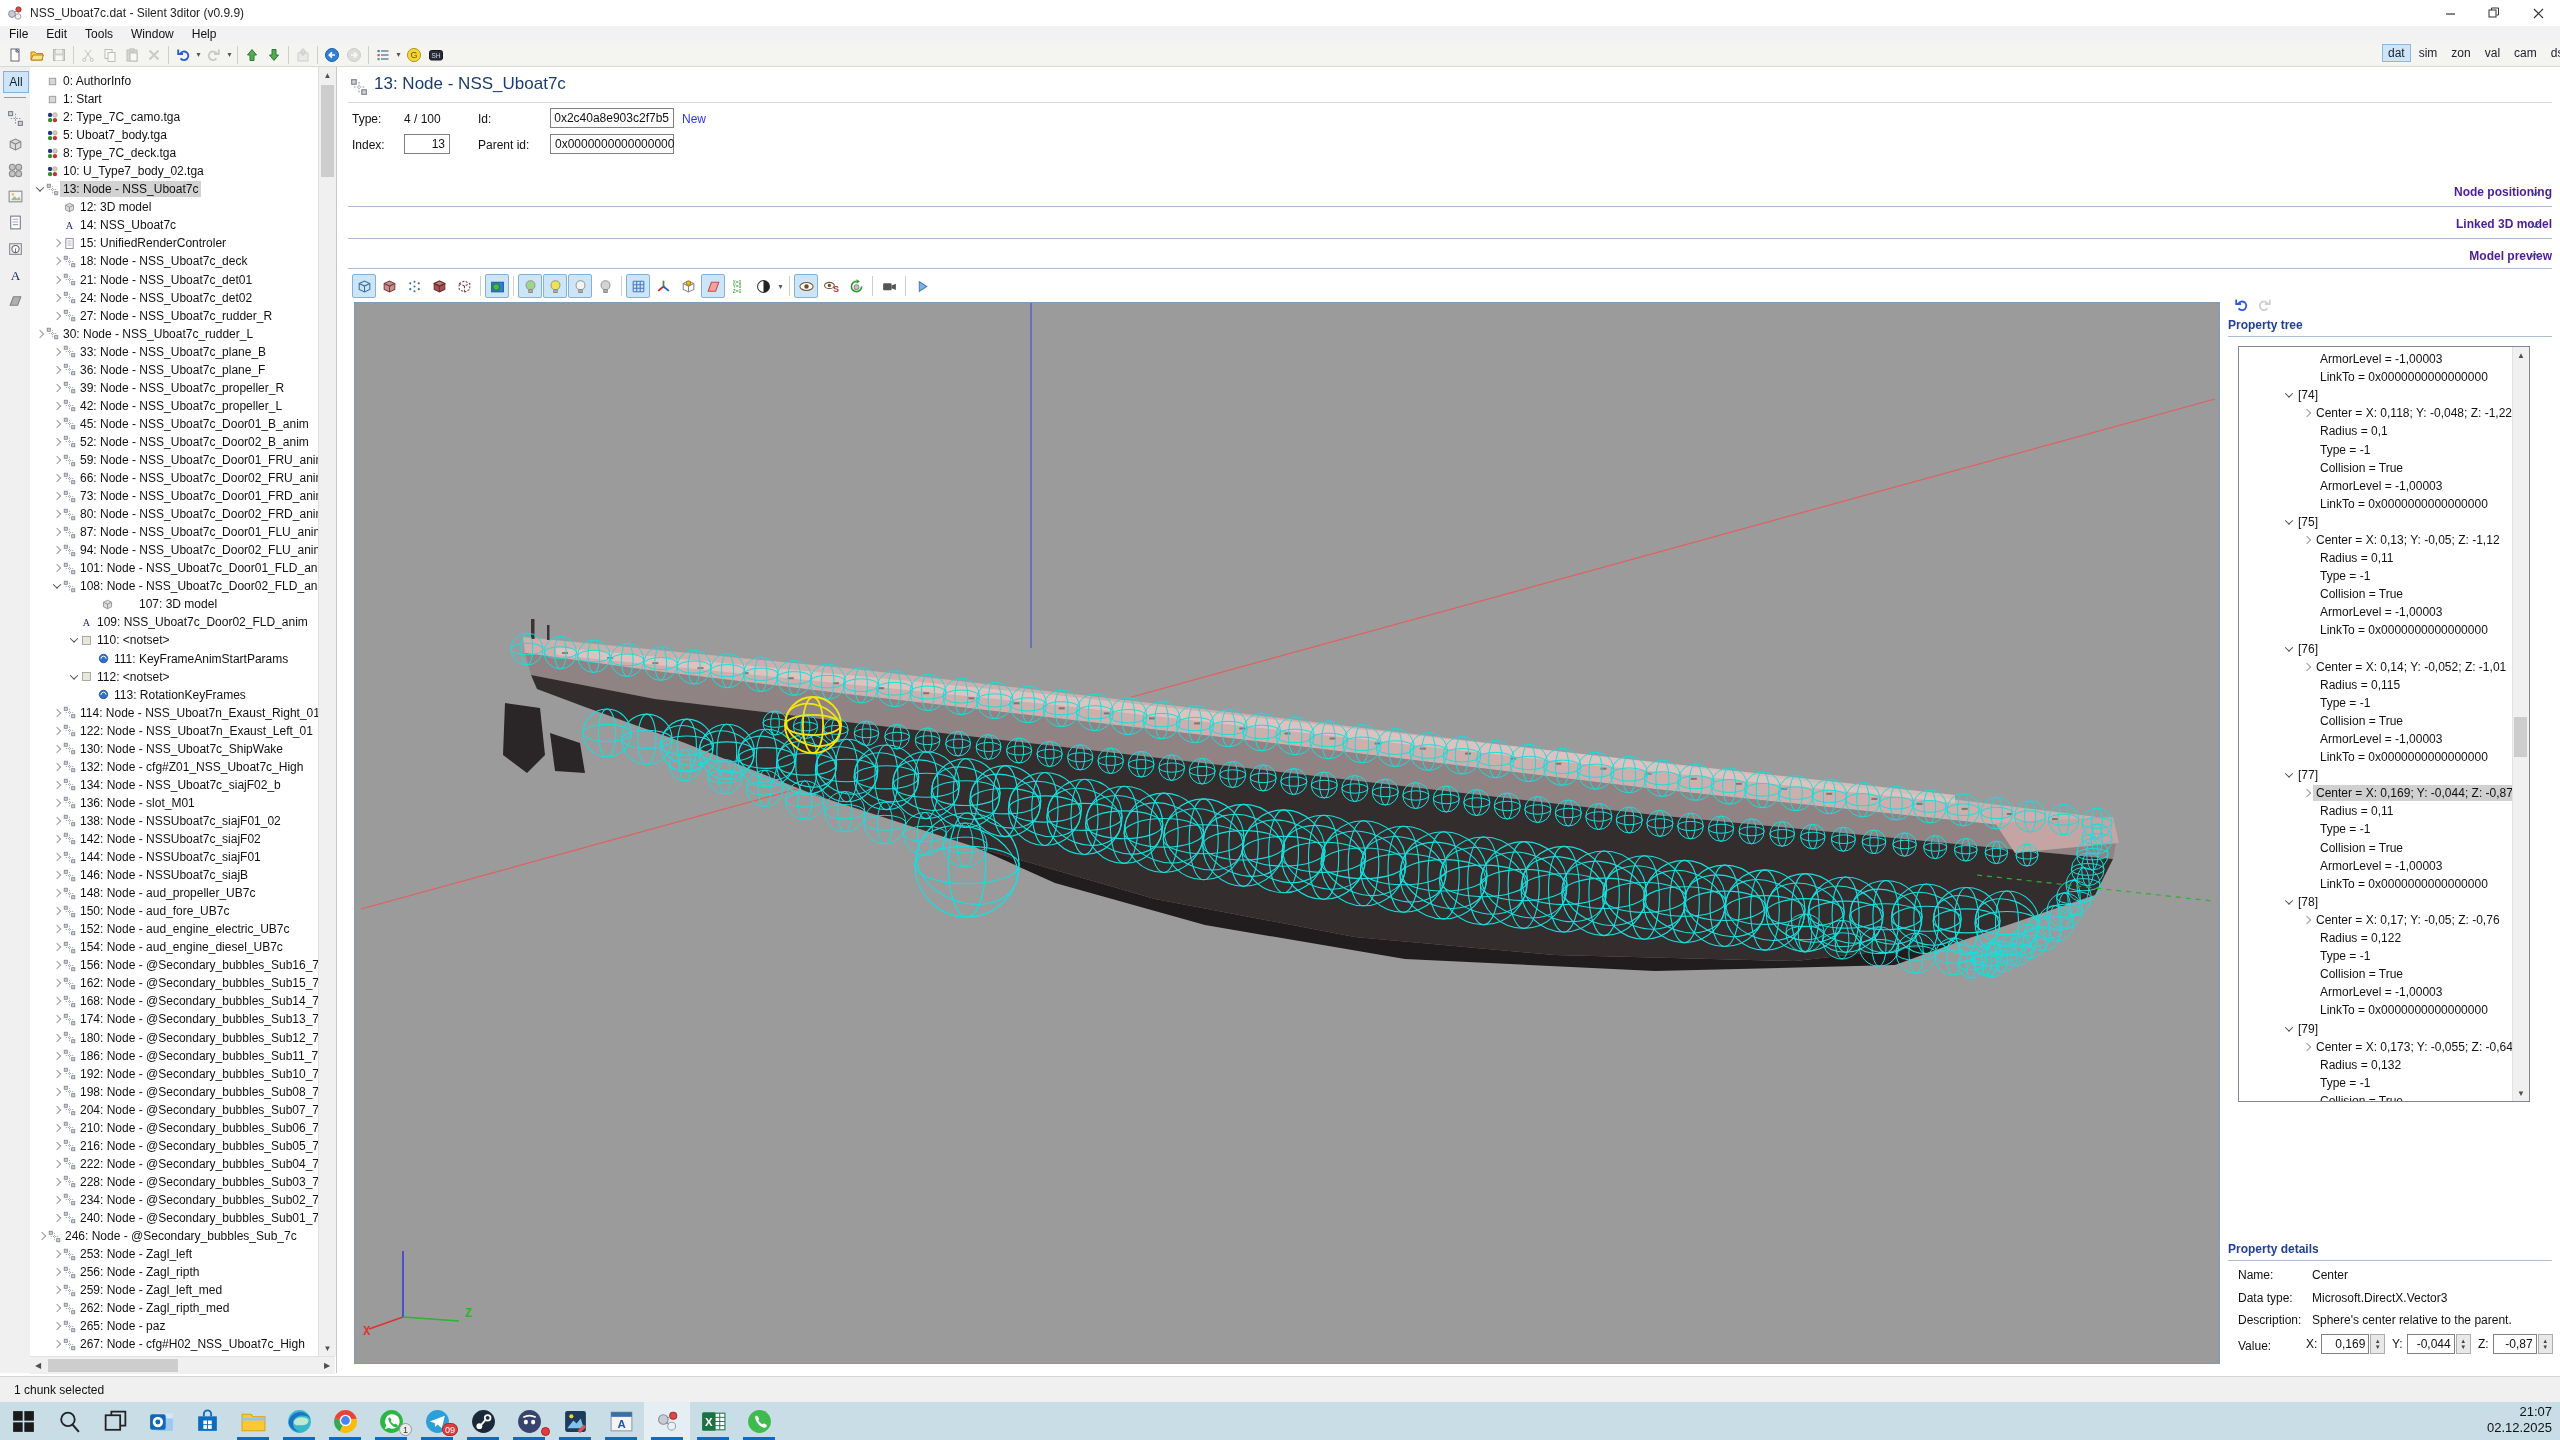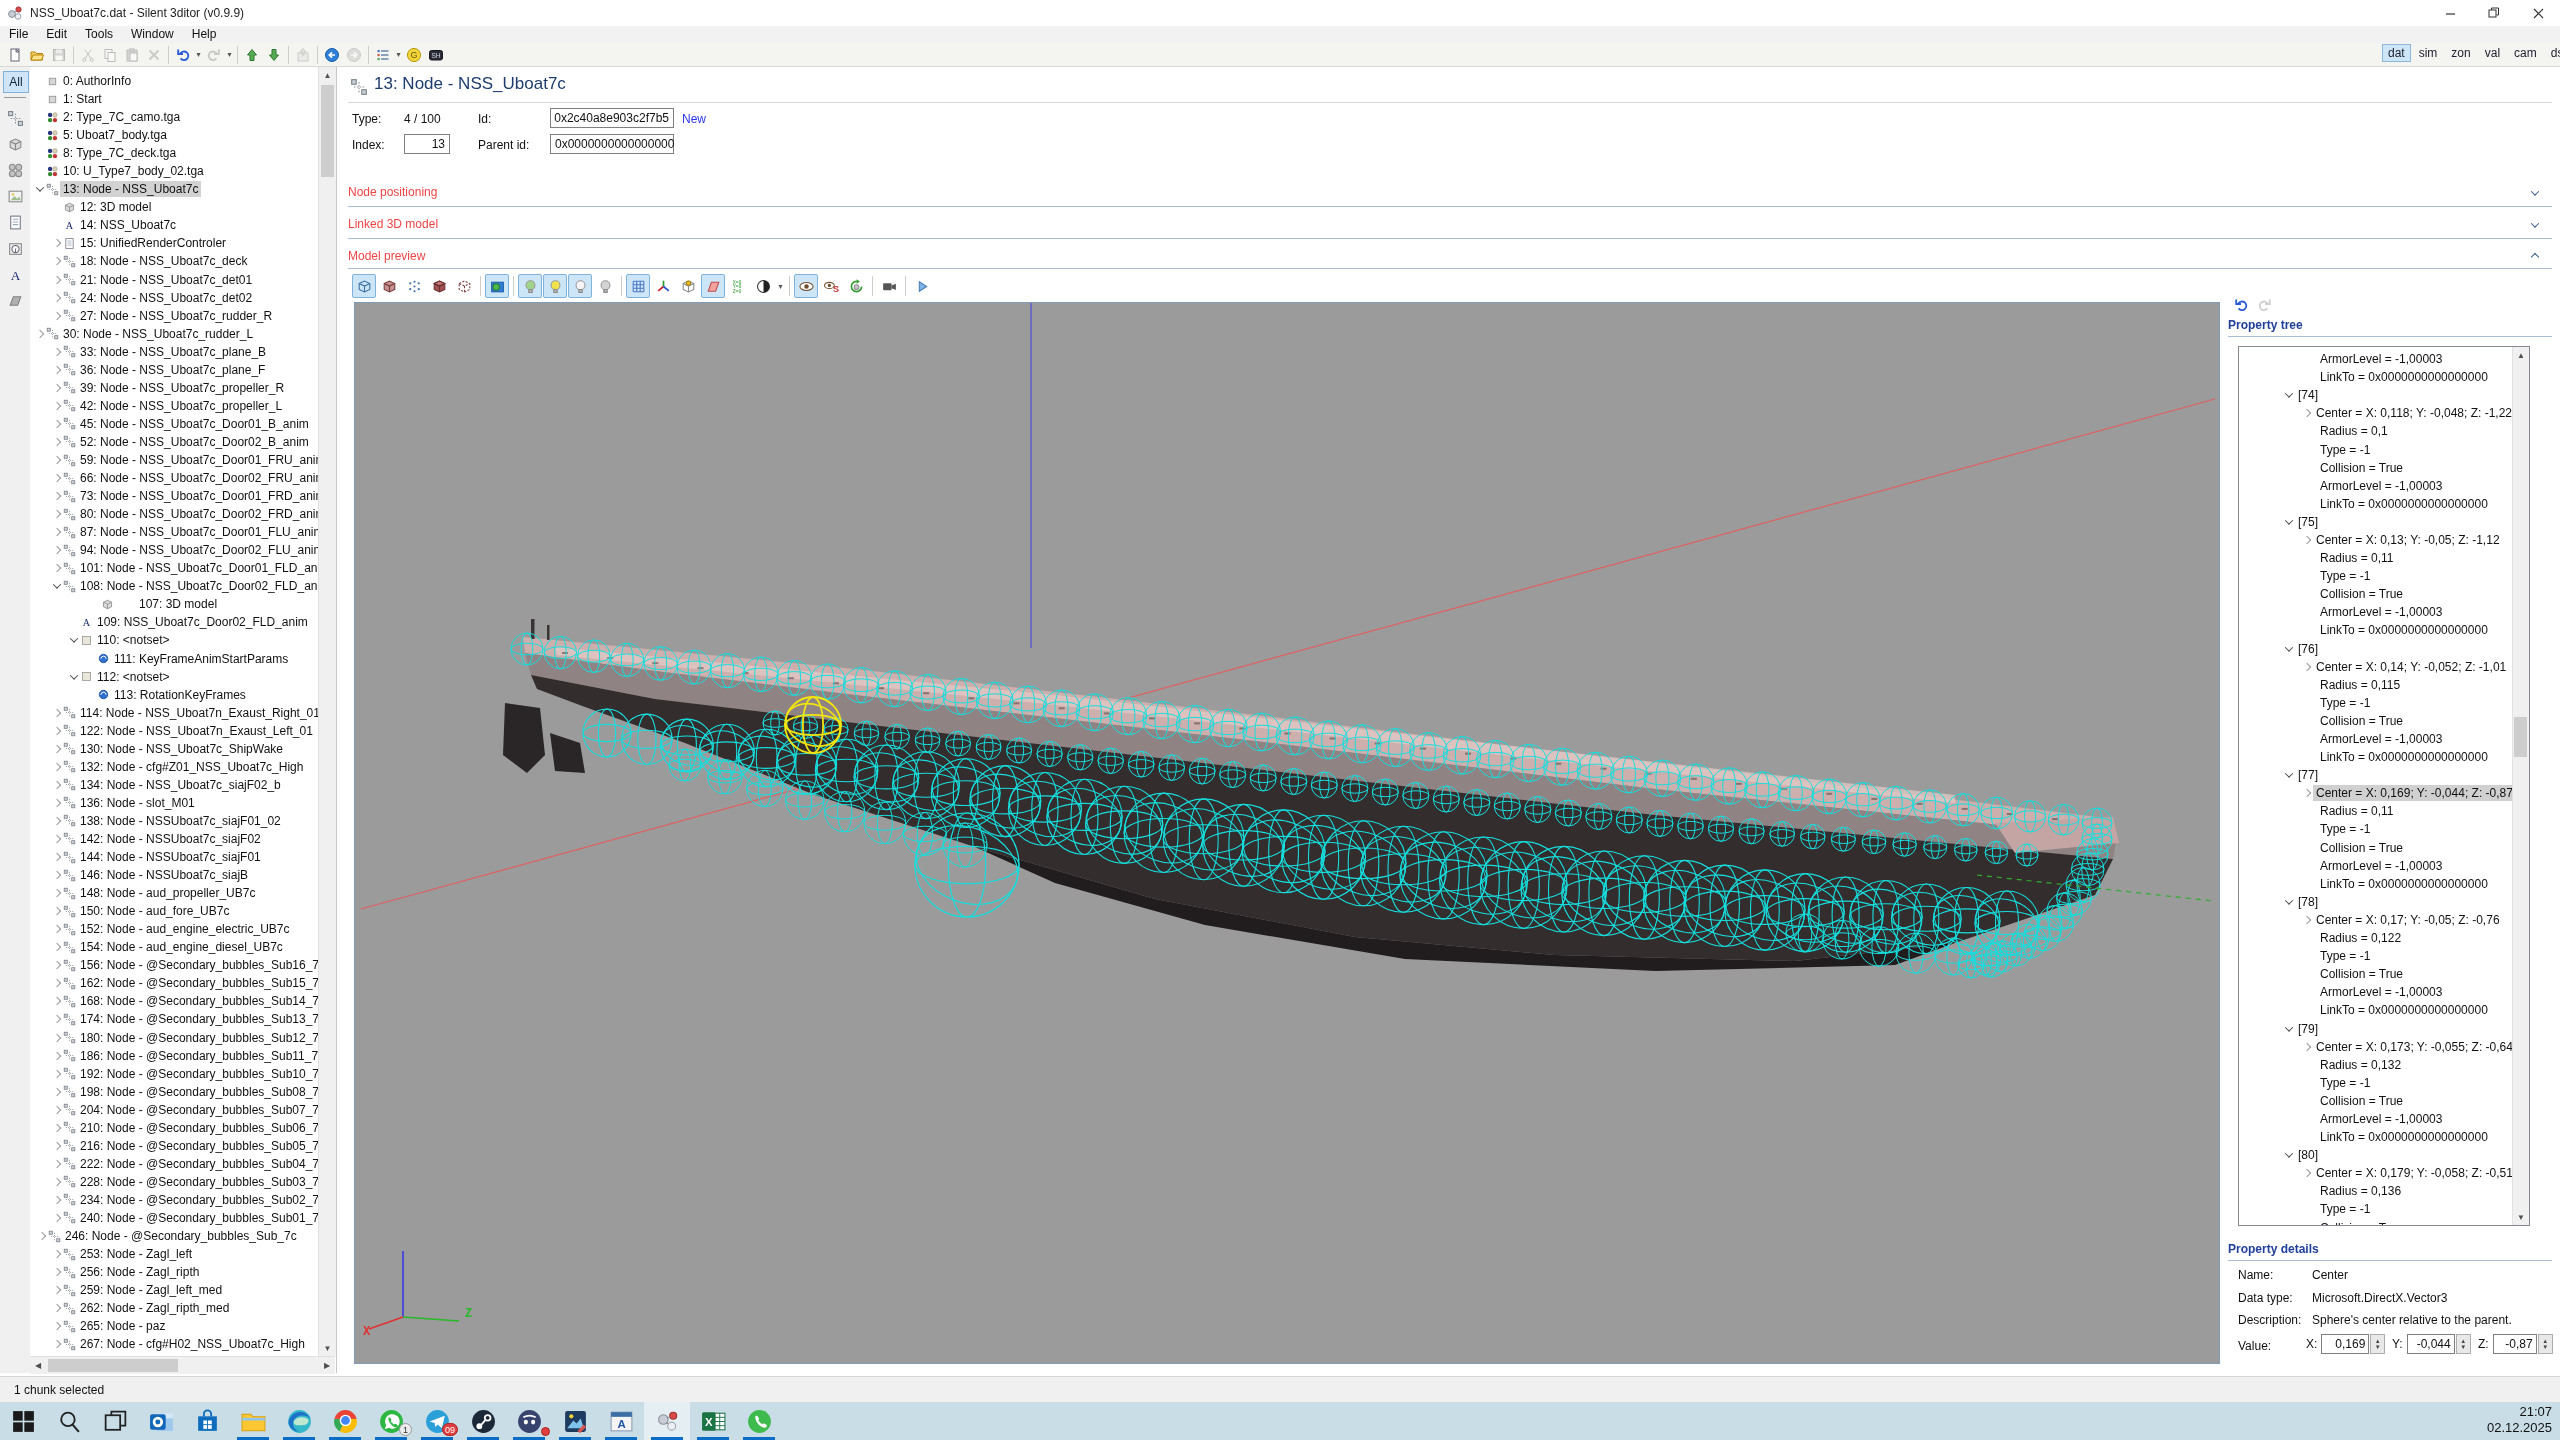--- a/index.html
+++ b/index.html
@@ -47,34 +47,34 @@
   .thumb{background:#cdcdcd;}
   .vline{background:#c8c8c8;}
   
   .dochead-title{left:374px;top:74px;font-size:17px;color:#1c3c6e;}
   .dochead-icon{left:350px;top:78px;width:18px;height:18px;}
   .hline{height:1px;background:#d6d6d6;}
   .flabel{color:#111;}
   .finput{background:#fff;border:1px solid #7f7f7f;height:20px;display:flex;align-items:center;box-sizing:border-box;}
   .finput.right{justify-content:flex-end;padding-right:4px;}
   .newlink{color:#2b36e8;}
-  .secbar{height:24px;display:flex;align-items:center;color:#ef4444;font-weight:normal;}
+  .secbar{height:24px;display:flex;align-items:center;color:#4c1d95;font-weight:bold;justify-content:flex-end;}
   .secchev{position:absolute;right:14px;}
   .secrule{height:1px;background:#a9bdd6;}
   
   .ptb{left:352px;top:272px;height:28px;display:flex;align-items:center;gap:1px;}
   .pbtn{width:24px;height:24px;display:flex;align-items:center;justify-content:center;border:1px solid transparent;border-radius:2px;box-sizing:border-box;}
   .pbtn svg{width:17px;height:17px;}
   .pbtn.on{background:#cde6f7;border-color:#7fb2dd;}
   .psep{width:1px;height:20px;background:#cfcfca;margin:0 3px;}
   
   .viewport{left:354px;top:302px;width:1864px;height:1060px;border:1px solid #7f9db9;box-sizing:content-box;}
   
   .rp-title{color:#20409a;font-weight:bold;}
-  .listbox{left:2238px;top:346px;width:292px;height:880px;border:1px solid #828790;background:#fff;overflow:hidden;box-sizing:border-box;}
+  .listbox{left:2238px;top:346px;width:292px;height:756px;border:1px solid #828790;background:#fff;overflow:hidden;box-sizing:border-box;}
   .prow{height:18.1px;display:flex;align-items:center;white-space:nowrap;}
   .prow .txt{padding:1px 3px;}
   .prow .txt.sel{background:#d0d0d0;}
   .pchev{width:12px;flex:0 0 12px;display:flex;align-items:center;justify-content:center;}
   .lbscroll{position:absolute;right:0;top:0;width:16px;height:100%;background:#f0f0f0;border-left:1px solid #e2e2e2;}
   .pd-label{color:#111;}
   .spin{display:flex;align-items:center;}
   .spin .box{width:48px;height:20px;border:1px solid #7f7f7f;display:flex;align-items:center;justify-content:flex-end;padding-right:3px;box-sizing:border-box;background:#fff;}
   .spin .ud{width:15px;height:20px;border:1px solid #adadad;margin-left:1px;display:flex;flex-direction:column;align-items:center;justify-content:center;font-size:6px;color:#444;background:#e8e8e8;box-sizing:border-box;}
   

